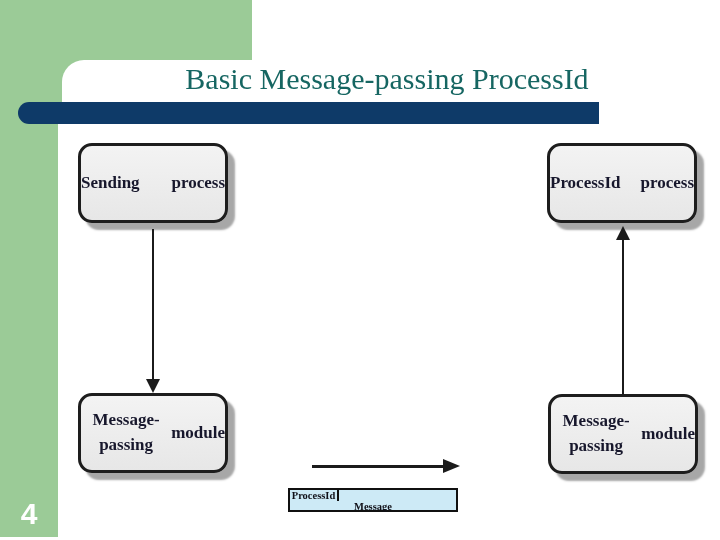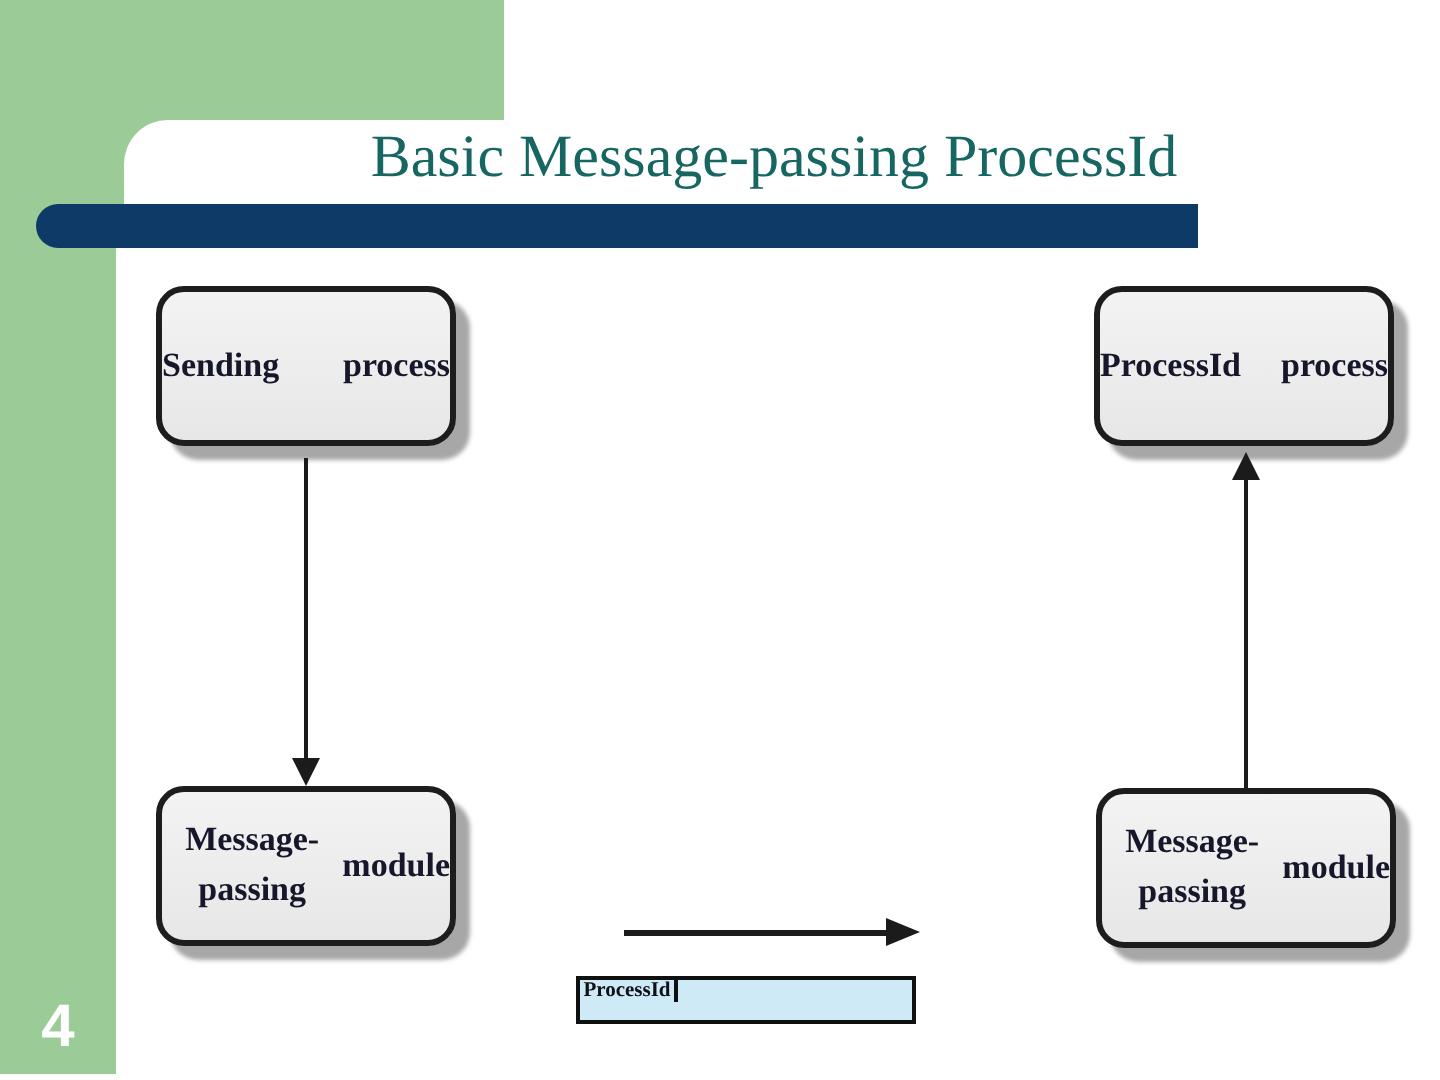--- a/index.html
+++ b/index.html
@@ -98,15 +98,16 @@
 <div class="tri tri-down"></div>
 
 <div class="vline vline-receive"></div>
 <div class="tri tri-up"></div>
 
 <div class="hline hline-message"></div>
 <div class="tri tri-right"></div>
 
 <div class="msg-table">
   <div class="msg-cell msg-cell-id">ProcessId</div>
+  <div class="msg-cell msg-cell-body">Message</div>
 </div>
 
 <div class="page-number">4</div>
 
 </body></html>

